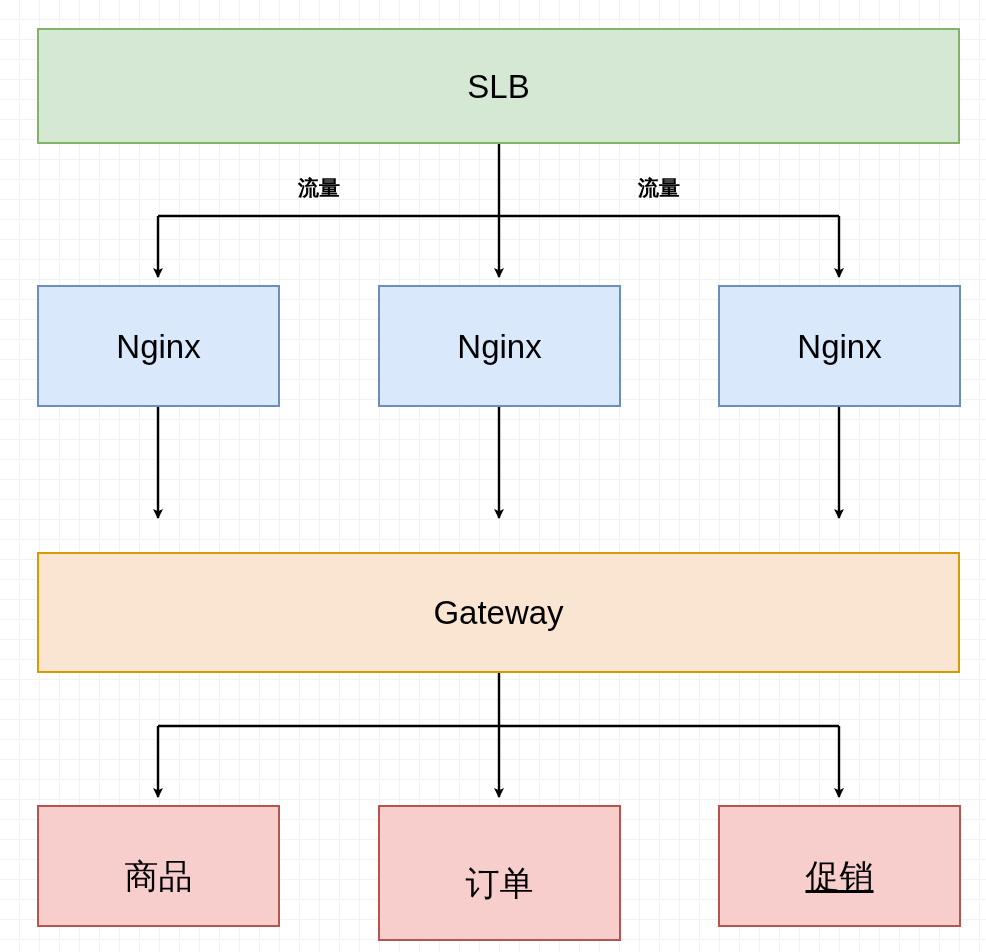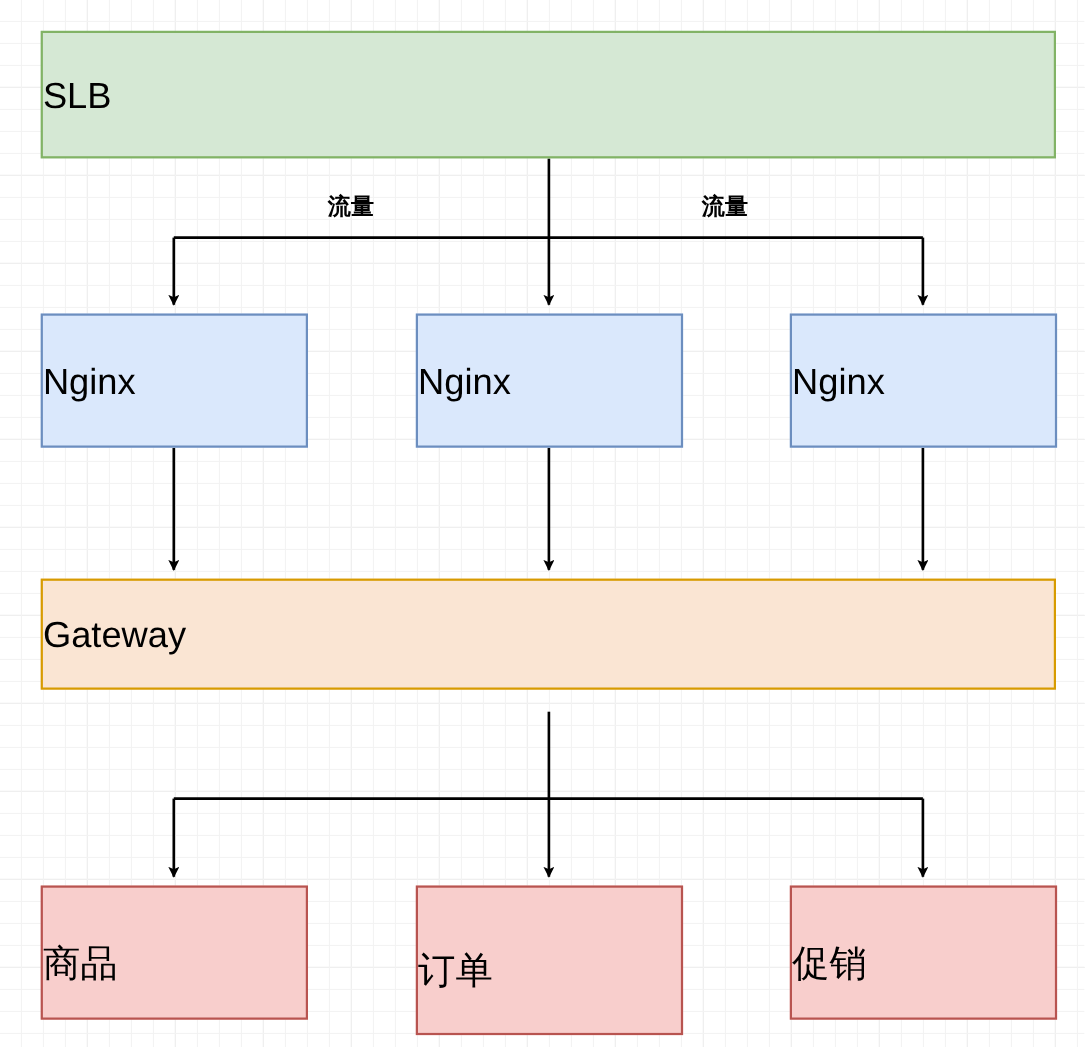--- a/index.html
+++ b/index.html
@@ -26,21 +26,21 @@
       20px 20px,
       80px 80px,
       80px 80px;
     background-position: -1px -1px, -1px -1px, -1px -1px, -1px -1px;
   }
   .node {
     position: absolute;
     box-sizing: border-box;
     display: flex;
     align-items: center;
-    justify-content: flex-start;
+    justify-content: center;
     border-style: solid;
     border-width: 2px;
   }
   .node .node-label {
     font-size: 33px;
     line-height: 1;
     color: #000000;
     letter-spacing: 0px;
     white-space: nowrap;
   }
@@ -113,33 +113,33 @@
   </div>
 
   <div class="node" style="left:378px; top:285px; width:243px; height:122px; background:#dae8fc; border-color:#6c8ebf;">
     <span class="node-label">Nginx</span>
   </div>
 
   <div class="node" style="left:718px; top:285px; width:243px; height:122px; background:#dae8fc; border-color:#6c8ebf;">
     <span class="node-label">Nginx</span>
   </div>
 
-  <div class="node" style="left:37px; top:526px; width:923px; height:101px; background:#fae5d3; border-color:#d79b00;">
+  <div class="node" style="left:37px; top:552px; width:923px; height:121px; background:#fae5d3; border-color:#d79b00;">
     <span class="node-label">Gateway</span>
   </div>
 
   <div class="node cjk" style="left:37px; top:805px; width:243px; height:122px; background:#f8cecc; border-color:#b85450;">
     <span class="node-label">商品</span>
   </div>
 
   <div class="node cjk" style="left:378px; top:805px; width:243px; height:136px; background:#f8cecc; border-color:#b85450;">
     <span class="node-label">订单</span>
   </div>
 
-  <div class="node cjk" style="left:718px; top:805px; width:243px; height:122px; background:#f8cecc; border-color:#b85450;">
+  <div class="node cjk" style="left:718px; top:805px; width:243px; height:122px; background:#f8cecc; border-color:#b85450;text-decoration:underline;">
     <span class="node-label">促销</span>
   </div>
 
   <div class="edge-label" style="left:319px; top:188px;">流量</div>
 
   <div class="edge-label" style="left:659px; top:188px;">流量</div>
 
 </div>
 
 </body></html>

